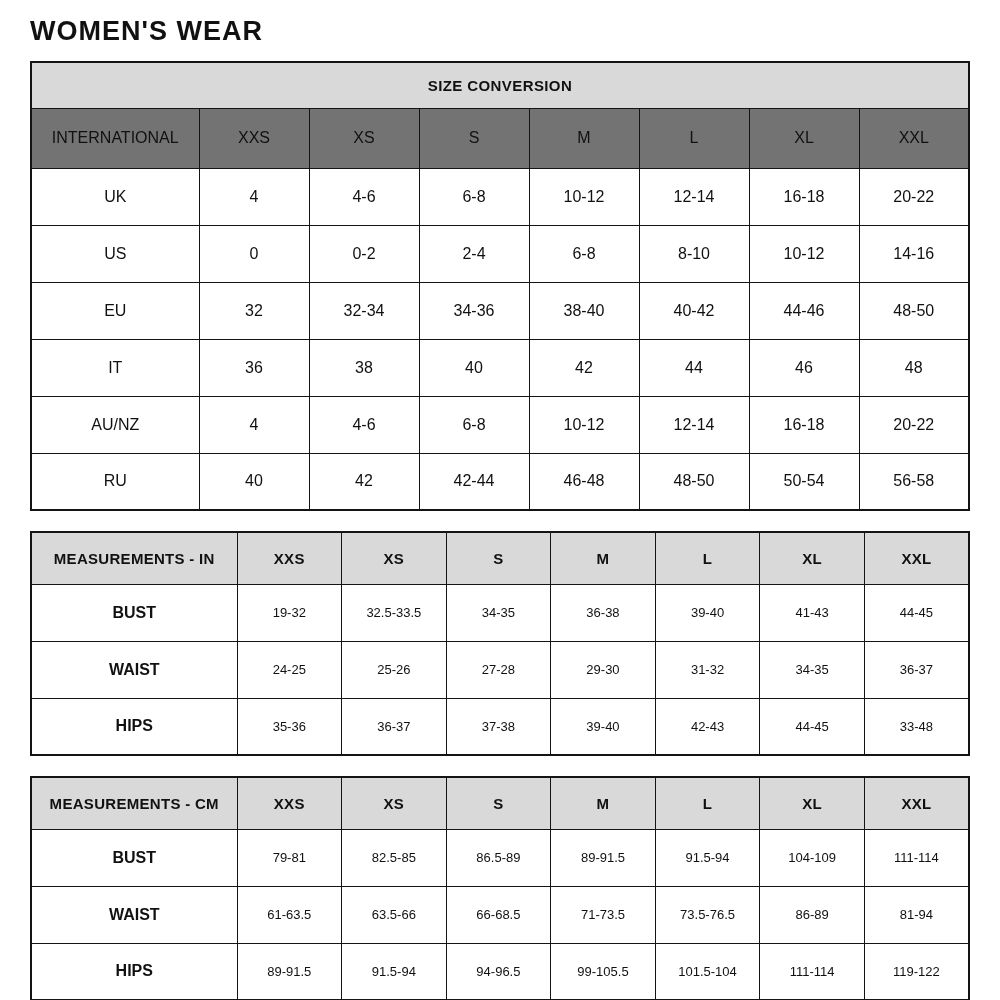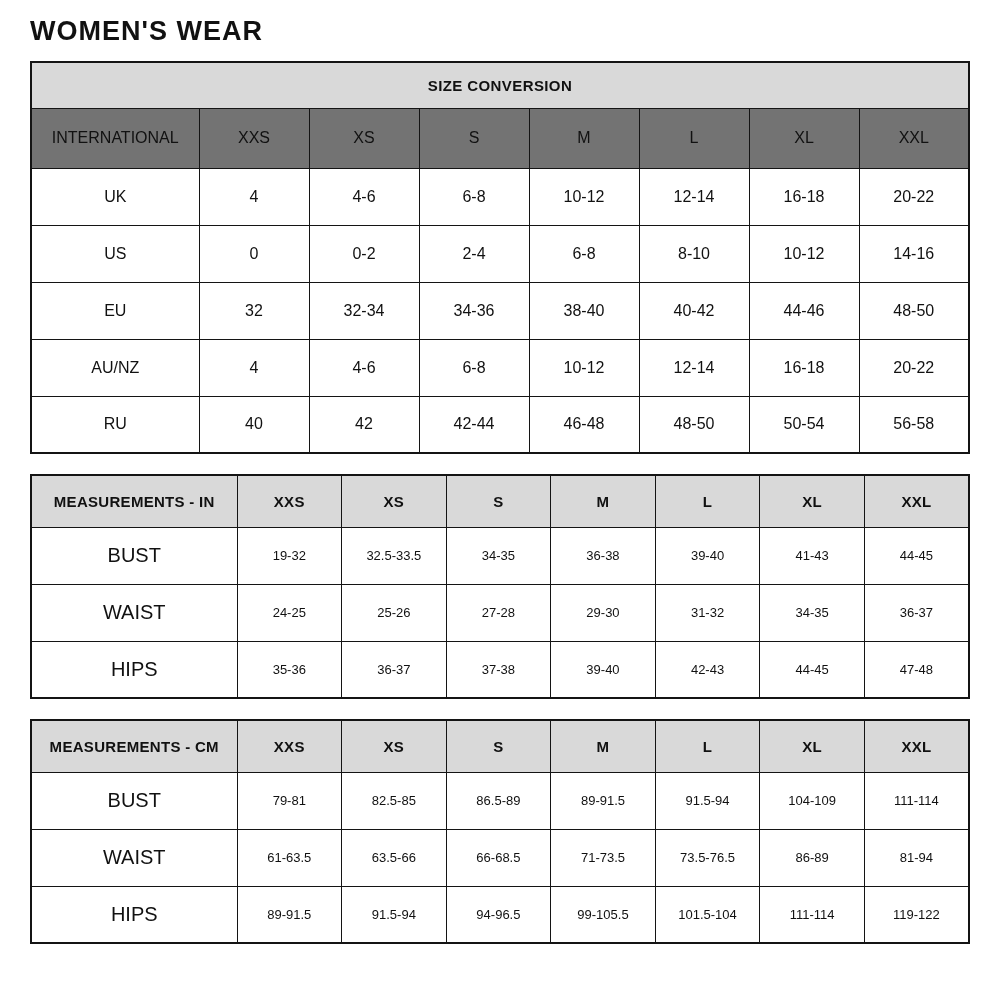--- a/index.html
+++ b/index.html
@@ -55,21 +55,21 @@
   }
   
   .meas .header-row th{
     font-weight:700;
     font-size:15px;
     height:52px;
     background:var(--header-bg);
     letter-spacing:0.3px;
   }
   .meas td{ height:57px; }
-  .meas td.row-label{ font-size:20px; }
+  .meas td.row-label{ font-size:16px;font-weight:bold; }
   .meas td.value{ font-size:13px; }
 </style>
 </head>
 <body>
 
 <div class="page">
 
   <h1 class="title">WOMEN'S WEAR</h1>
 
   <table class="tbl size-conv">
@@ -113,20 +113,30 @@
         </tr>
         <tr>
           <td class="row-label">EU</td>
           <td class="value">32</td>
           <td class="value">32-34</td>
           <td class="value">34-36</td>
           <td class="value">38-40</td>
           <td class="value">40-42</td>
           <td class="value">44-46</td>
           <td class="value">48-50</td>
+        </tr>
+        <tr>
+          <td class="row-label">IT</td>
+          <td class="value">36</td>
+          <td class="value">38</td>
+          <td class="value">40</td>
+          <td class="value">42</td>
+          <td class="value">44</td>
+          <td class="value">46</td>
+          <td class="value">48</td>
         </tr>
         <tr>
           <td class="row-label">AU/NZ</td>
           <td class="value">4</td>
           <td class="value">4-6</td>
           <td class="value">6-8</td>
           <td class="value">10-12</td>
           <td class="value">12-14</td>
           <td class="value">16-18</td>
           <td class="value">20-22</td>
@@ -181,21 +191,21 @@
           <td class="value">36-37</td>
         </tr>
         <tr>
           <td class="row-label">HIPS</td>
           <td class="value">35-36</td>
           <td class="value">36-37</td>
           <td class="value">37-38</td>
           <td class="value">39-40</td>
           <td class="value">42-43</td>
           <td class="value">44-45</td>
-          <td class="value">47-48</td>
+          <td class="value">33-48</td>
         </tr>
       </tbody>
   </table>
 
   <table class="tbl meas">
     <colgroup>
       <col style="width:206px">
       <col span="7">
     </colgroup>
     <tbody>

